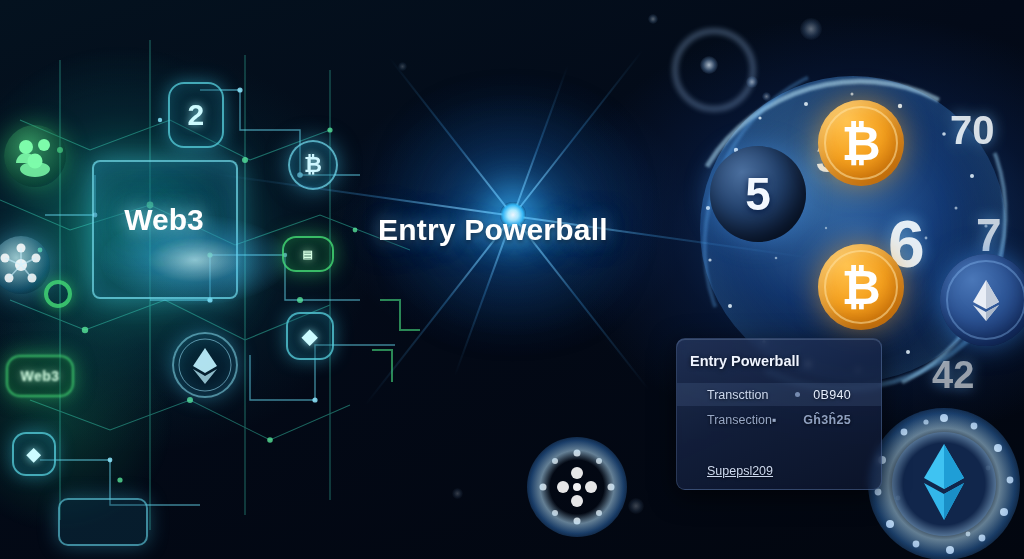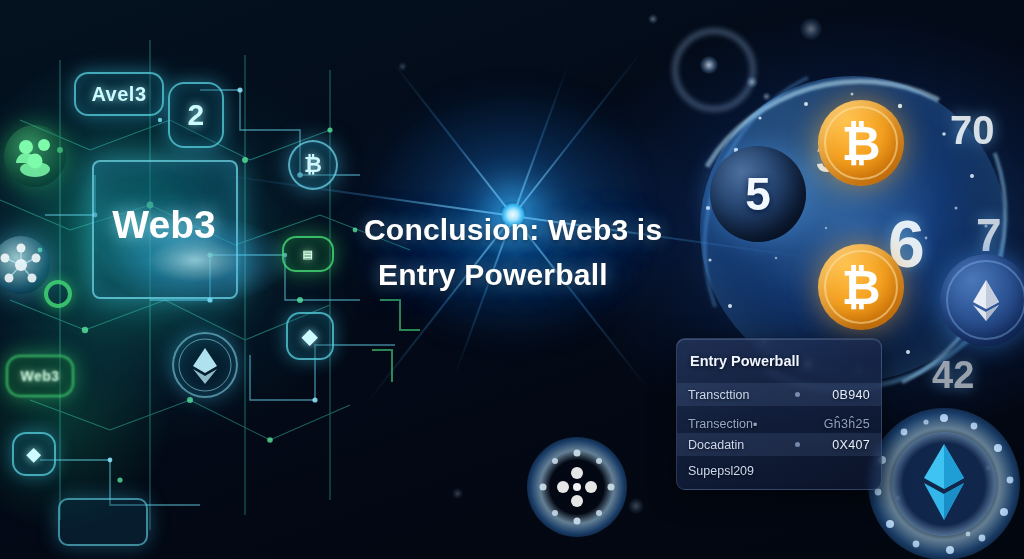--- a/index.html
+++ b/index.html
@@ -79,26 +79,26 @@
 
   
   #panel{left:676px;top:338px;width:204px;height:150px;border-radius:9px;
     background:linear-gradient(155deg, rgba(38,56,96,.80) 0%, rgba(24,38,72,.72) 45%, rgba(16,26,54,.66) 100%);
     border:1px solid rgba(150,185,240,.22);
     box-shadow:0 6px 26px rgba(0,0,0,.55), inset 0 1px 0 rgba(200,225,255,.18);
     backdrop-filter:blur(3px);overflow:hidden;}
   #panel .ptitle{position:absolute;left:13px;top:14px;color:#f0f5ff;font-size:14.5px;font-weight:700;
     text-shadow:0 1px 4px rgba(0,0,0,.65);}
   #panel .prow{position:absolute;left:0;width:204px;height:23px;display:flex;align-items:center;
-    justify-content:space-between;padding:0 11px;box-sizing:border-box;
+    justify-content:space-between;padding:0 30px;box-sizing:border-box;
     color:#cdd9ee;font-size:12.5px;text-shadow:0 1px 3px rgba(0,0,0,.6);}
   #panel .prow.alt{background:rgba(110,140,195,.16);}
   #panel .prow .v{color:#e6eefc;letter-spacing:.3px;}
-  #panel .prow.dim{color:#97a7c4;align-items:flex-end;}
-  #panel .prow.dim .v{color:#8fa0bf;}
+  #panel .prow.dim{color:#97a7c4;}
+  #panel .prow.dim .v{color:#8fa0bf;font-weight:bold;}
   #panel .dotmark{width:5px;height:5px;border-radius:50%;background:rgba(190,215,255,.55);
     position:absolute;left:118px;top:9px;}
 
   
   .bokeh{position:absolute;border-radius:50%;background:radial-gradient(circle,rgba(225,240,255,.75) 0%,rgba(150,200,255,.30) 45%,rgba(60,120,220,0) 75%);}
   .ringbokeh{position:absolute;border-radius:50%;border:6px solid rgba(170,210,255,.30);filter:blur(2.5px);}
 
   
   .chip{position:absolute;border-radius:14px;display:flex;align-items:center;justify-content:center;
     font-weight:700;letter-spacing:.5px;}
@@ -108,21 +108,21 @@
   .chip.green{border:2px solid rgba(70,225,120,.80);color:#d6ffe4;
     background:rgba(14,80,44,.35);box-shadow:0 0 20px rgba(60,225,120,.50),inset 0 0 16px rgba(60,225,120,.22);
     text-shadow:0 0 10px rgba(170,255,200,.9);}
 
   #screen{left:92px;top:160px;width:142px;height:135px;border-radius:8px;
     border:2px solid rgba(120,230,245,.70);
     background:linear-gradient(180deg, rgba(22,95,120,.40), rgba(10,55,80,.30));
     box-shadow:0 0 28px rgba(70,210,240,.45),inset 0 0 30px rgba(60,200,240,.25);}
   #screenglow{left:100px;top:215px;width:190px;height:90px;border-radius:50%;
     background:radial-gradient(ellipse,rgba(190,245,255,.75) 0%,rgba(70,190,245,.35) 35%,rgba(20,110,200,0) 72%);}
-  #web3label{left:104px;top:203px;width:120px;color:#ffffff;font-size:39px;font-weight:700;
+  #web3label{left:104px;top:203px;width:120px;color:#ffffff;font-size:30px;font-weight:700;
     text-align:center;text-shadow:0 0 18px rgba(150,240,255,.9),0 0 45px rgba(50,170,240,.7);}
 
   .icocirc{position:absolute;border-radius:50%;}
   .peopleico{background:radial-gradient(circle at 40% 35%, rgba(90,240,140,.55), rgba(18,110,60,.35) 70%, rgba(0,0,0,0) 85%);
     box-shadow:0 0 24px rgba(60,225,120,.45);}
   .nodeico{background:radial-gradient(circle at 42% 38%, rgba(200,250,255,.75), rgba(40,150,200,.35) 65%, rgba(0,0,0,0) 85%);
     box-shadow:0 0 26px rgba(90,210,250,.50);}
   .diamond-ring{position:absolute;border-radius:50%;border:2px solid rgba(140,235,255,.55);
     box-shadow:0 0 20px rgba(70,200,245,.40),inset 0 0 18px rgba(70,200,245,.22);
     background:rgba(10,60,85,.25);}
@@ -235,21 +235,20 @@
     </div>
 
     <div style="position:absolute;left:58px;top:498px;width:86px;height:44px;border-radius:10px;
                 border:2px solid rgba(110,230,250,.55);background:rgba(14,70,95,.32);
                 box-shadow:0 0 20px rgba(70,200,240,.35);"></div>
 
     <div class="lyr" id="screen"></div>
     <div class="lyr" id="screenglow"></div>
     <div class="lyr" id="web3label">Web3</div>
 
-    <div class="chip cyan" style="left:74px;top:72px;width:86px;height:40px;font-size:20px;">Avel3</div>
     <div class="chip cyan" style="left:168px;top:82px;width:52px;height:62px;font-size:30px;border-radius:16px;">2</div>
     <div class="chip green" style="left:6px;top:355px;width:64px;height:38px;font-size:14px;filter:blur(1.1px);">Web3</div>
   </div>
 
   <div class="lyr" id="burst">
     <div class="glow"></div>
     <div class="ray" style="width:300px;transform:rotate(8deg);"></div>
     <div class="ray" style="width:300px;transform:rotate(188deg);"></div>
     <div class="ray" style="width:220px;transform:rotate(52deg);"></div>
     <div class="ray" style="width:240px;transform:rotate(128deg);"></div>
@@ -376,43 +375,37 @@
   <div class="bokeh" style="left:700px;top:56px;width:18px;height:18px;"></div>
   <div class="bokeh" style="left:746px;top:76px;width:12px;height:12px;opacity:.7;"></div>
   <div class="bokeh" style="left:762px;top:92px;width:9px;height:9px;opacity:.6;"></div>
   <div class="bokeh" style="left:800px;top:18px;width:22px;height:22px;opacity:.55;"></div>
   <div class="bokeh" style="left:648px;top:14px;width:10px;height:10px;opacity:.5;"></div>
   <div class="bokeh" style="left:628px;top:498px;width:16px;height:16px;opacity:.35;"></div>
   <div class="bokeh" style="left:452px;top:488px;width:11px;height:11px;opacity:.3;"></div>
   <div class="bokeh" style="left:398px;top:62px;width:9px;height:9px;opacity:.3;"></div>
 
   <div class="lyr" id="headline">
-    <span class="l l1">Conclusion: Web3 is</span>
     <span class="l l3">Entry Powerball</span>
   </div>
 
   <div class="lyr" id="panel">
     <div class="ptitle">Entry Powerball</div>
 
     <div class="prow alt" style="top:44px;">
       <span>Transcttion</span>
       <span class="dotmark"></span>
       <span class="v">0B940</span>
     </div>
 
     <div class="prow dim" style="top:69px;">
       <span>Transection▪</span>
       <span class="v">Gĥ3ĥ25</span>
     </div>
 
-    <div class="prow alt" style="top:94px;">
-      <span>Docadatin</span>
-      <span class="dotmark"></span>
-      <span class="v">0X407</span>
-    </div>
-
-    <div class="prow" style="top:120px;">
+
+    <div class="prow" style="top:120px;text-decoration:underline;">
       <span>Supepsl209</span>
       <span class="v"></span>
     </div>
   </div>
 
 </div>
 
 </body></html>

